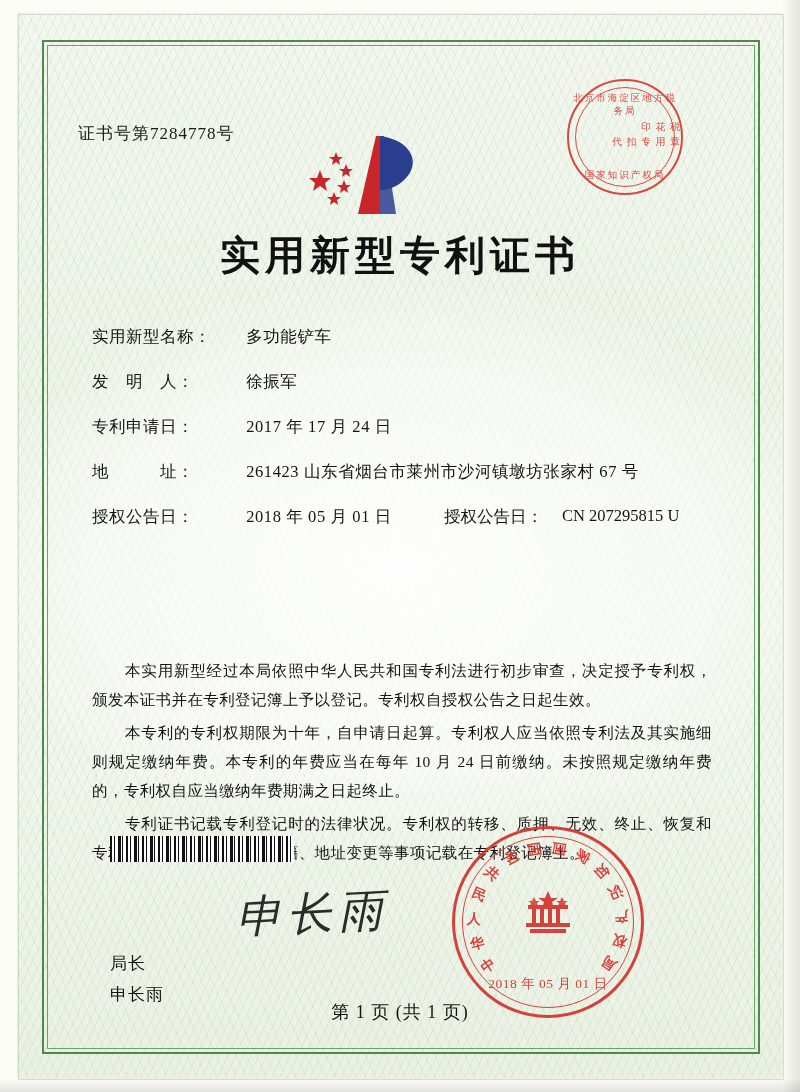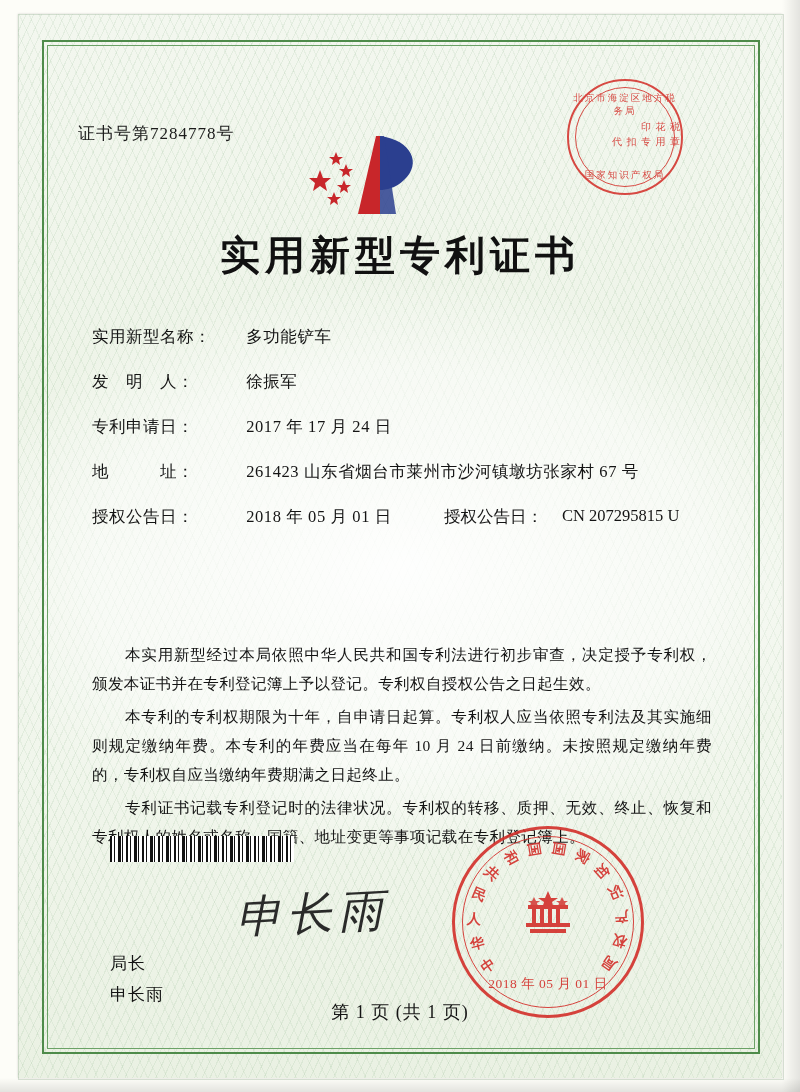--- a/index.html
+++ b/index.html
@@ -156,21 +156,21 @@
   .field-row.two-col .right-value {
     position: absolute;
     left: 470px;
     top: 0;
   }
 
   
   .body-text {
     position: absolute;
     left: 92px;
-    top: 640px;
+    top: 656px;
     width: 620px;
     font-size: 15.5px;
     line-height: 29px;
     color: #141414;
     letter-spacing: 0.4px;
     text-align: justify;
   }
   .body-text p {
     margin: 0 0 4px 0;
     text-indent: 33px;

